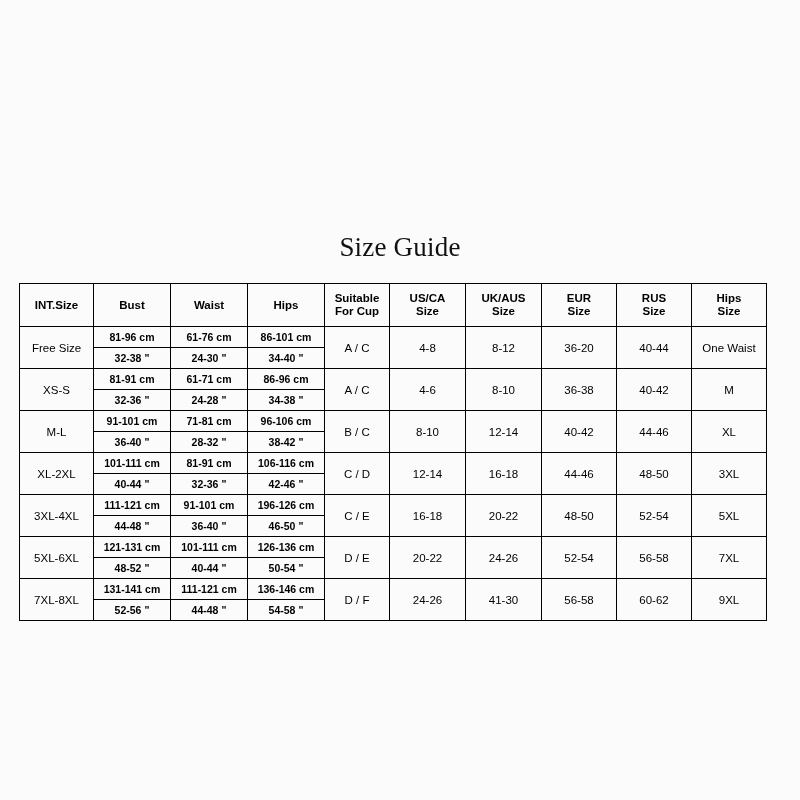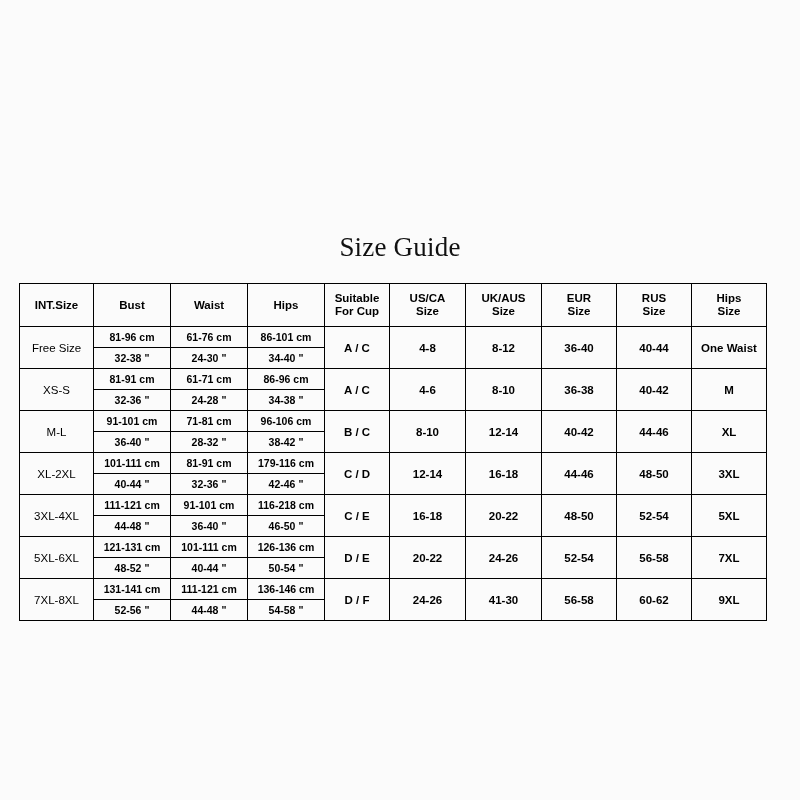--- a/index.html
+++ b/index.html
@@ -66,21 +66,21 @@
     height: 20px;
     line-height: 20px;
     font-size: 10.5px;
     font-weight: bold;
   }
   td.dual .cm {
     border-bottom: 1px solid #000000;
   }
   td.plain {
     font-size: 11.5px;
-    font-weight: bold;
+    font-weight: normal;
   }
   
   col.c0 { width: 74px; }
   col.c1 { width: 77px; }
   col.c2 { width: 77px; }
   col.c3 { width: 77px; }
   col.c4 { width: 65px; }
   col.c5 { width: 76px; }
   col.c6 { width: 76px; }
   col.c7 { width: 75px; }
@@ -179,21 +179,21 @@
             <span class="cm">61-76 cm</span>
             <span class="inch">24-30 "</span>
           </td>
           <td class="dual">
             <span class="cm">86-101 cm</span>
             <span class="inch">34-40 "</span>
           </td>
           <td class="plain">A / C</td>
           <td class="plain">4-8</td>
           <td class="plain">8-12</td>
-          <td class="plain">36-40</td>
+          <td class="plain">36-20</td>
           <td class="plain">40-44</td>
           <td class="plain">One Waist</td>
         </tr>
         <tr>
           <td class="label">XS-S</td>
           <td class="dual">
             <span class="cm">81-91 cm</span>
             <span class="inch">32-36 "</span>
           </td>
           <td class="dual">
@@ -236,42 +236,42 @@
           <td class="label">XL-2XL</td>
           <td class="dual">
             <span class="cm">101-111 cm</span>
             <span class="inch">40-44 "</span>
           </td>
           <td class="dual">
             <span class="cm">81-91 cm</span>
             <span class="inch">32-36 "</span>
           </td>
           <td class="dual">
-            <span class="cm">179-116 cm</span>
+            <span class="cm">106-116 cm</span>
             <span class="inch">42-46 "</span>
           </td>
           <td class="plain">C / D</td>
           <td class="plain">12-14</td>
           <td class="plain">16-18</td>
           <td class="plain">44-46</td>
           <td class="plain">48-50</td>
           <td class="plain">3XL</td>
         </tr>
         <tr>
           <td class="label">3XL-4XL</td>
           <td class="dual">
             <span class="cm">111-121 cm</span>
             <span class="inch">44-48 "</span>
           </td>
           <td class="dual">
             <span class="cm">91-101 cm</span>
             <span class="inch">36-40 "</span>
           </td>
           <td class="dual">
-            <span class="cm">116-218 cm</span>
+            <span class="cm">196-126 cm</span>
             <span class="inch">46-50 "</span>
           </td>
           <td class="plain">C / E</td>
           <td class="plain">16-18</td>
           <td class="plain">20-22</td>
           <td class="plain">48-50</td>
           <td class="plain">52-54</td>
           <td class="plain">5XL</td>
         </tr>
         <tr>

